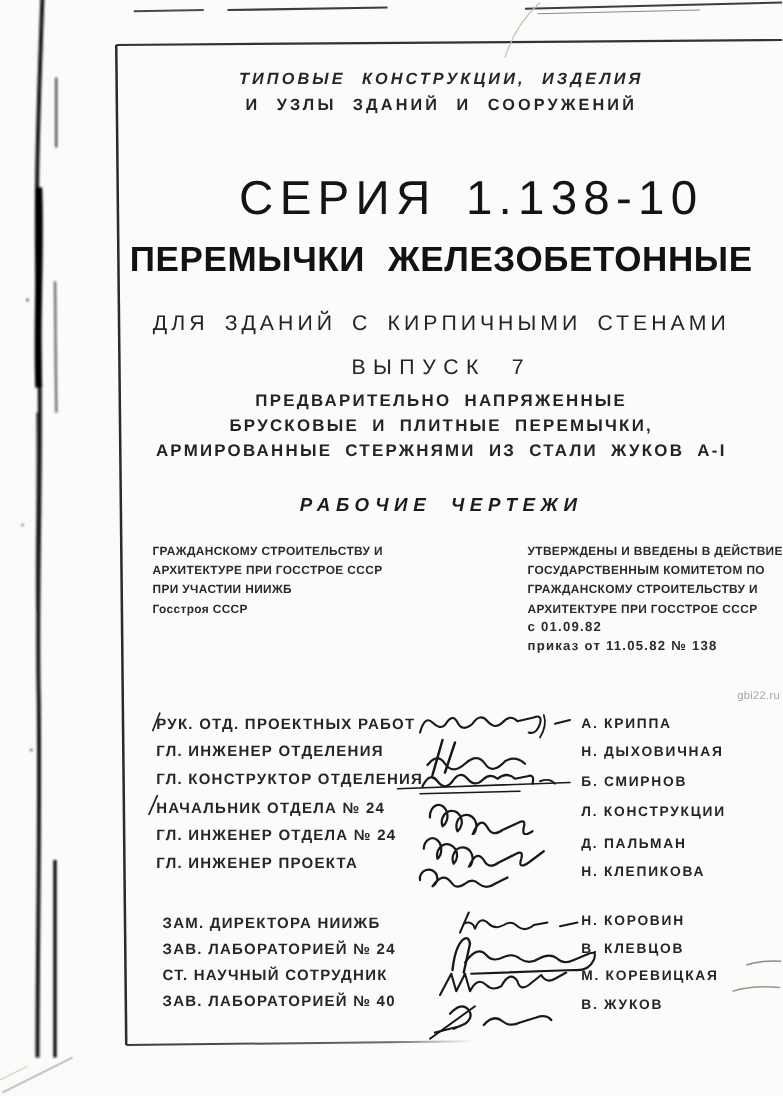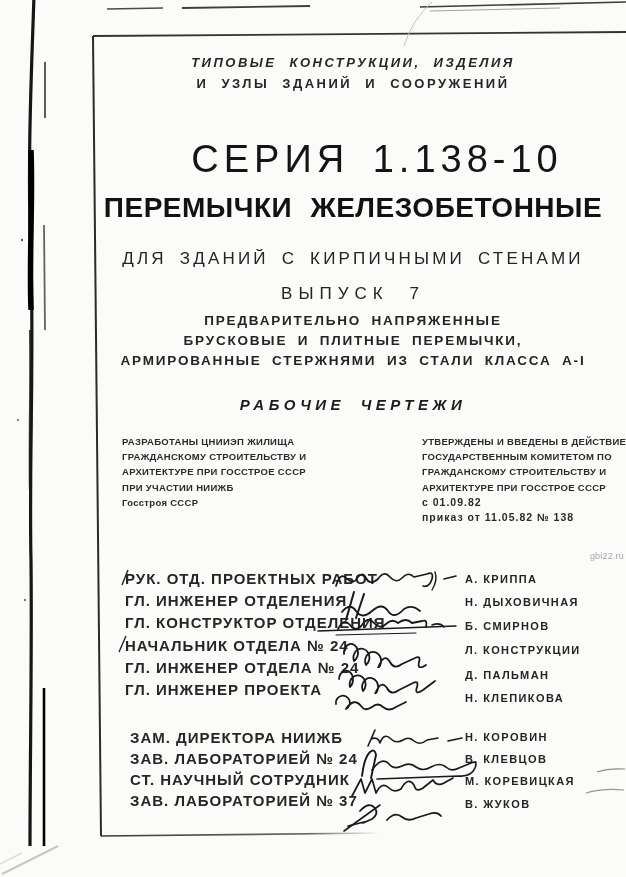--- a/index.html
+++ b/index.html
@@ -16,21 +16,21 @@
   .product { font-size:28px; font-weight:700; letter-spacing:0.5px; word-spacing:10px; color:#121212; }
   .scope { font-size:17px; font-weight:400; letter-spacing:3.2px; word-spacing:5px; color:#242424; }
   .issue { font-size:17px; font-weight:400; letter-spacing:6px; word-spacing:10px; color:#242424; }
   .spec { font-size:13.5px; font-weight:700; letter-spacing:1.8px; word-spacing:5px; color:#242424; }
   .doctype { font-size:15px; font-weight:700; letter-spacing:4.5px; word-spacing:7px; color:#1c1c1c;font-style:italic; }
   .col { position:absolute; width:230px; font-size:9.5px; font-weight:700; letter-spacing:0.3px; color:#2a2a2a; }
   .col div { height:15.2px; line-height:15.2px; white-space:nowrap; }
   .col .bigline { font-size:10.5px; letter-spacing:1px; }
   .sigblock { position:absolute; }
   .sig-row { position:absolute; left:0; white-space:nowrap; }
-  .sig-role { font-size:15px; font-weight:700; letter-spacing:1px; color:#262626; }
+  .sig-role { font-size:12px; font-weight:700; letter-spacing:1px; color:#262626; }
   .sig-name { position:absolute; font-size:11px; font-weight:700; letter-spacing:1.4px; color:#242424; white-space:nowrap; }
   .sig { position:absolute; }
   .sig path { fill:none; stroke:#19191a; stroke-linecap:round; stroke-linejoin:round; }
   .watermark { position:absolute; left:578px; top:551px; width:46px; text-align:right;
     font-size:9px; color:#a3a7ab; letter-spacing:0.2px; }
 </style>
 </head>
 <body>
 
 <div class="page">
@@ -86,25 +86,24 @@
 
   <div class="t header-line" style="top:55px;font-style:italic;">ТИПОВЫЕ КОНСТРУКЦИИ, ИЗДЕЛИЯ</div>
   <div class="t header-line" style="top:76px;">И УЗЛЫ ЗДАНИЙ И СООРУЖЕНИЙ</div>
 
   <div class="t series" style="top:138px;">СЕРИЯ 1.138-10</div>
   <div class="t product" style="top:192px;">ПЕРЕМЫЧКИ ЖЕЛЕЗОБЕТОННЫЕ</div>
   <div class="t scope" style="top:249px;">ДЛЯ ЗДАНИЙ С КИРПИЧНЫМИ СТЕНАМИ</div>
   <div class="t issue" style="top:284px;">ВЫПУСК 7</div>
   <div class="t spec" style="top:313px;">ПРЕДВАРИТЕЛЬНО НАПРЯЖЕННЫЕ</div>
   <div class="t spec" style="top:333px;">БРУСКОВЫЕ И ПЛИТНЫЕ ПЕРЕМЫЧКИ,</div>
-  <div class="t spec" style="top:353px;">АРМИРОВАННЫЕ СТЕРЖНЯМИ ИЗ СТАЛИ КЛАССА А-I</div>
+  <div class="t spec" style="top:353px;">АРМИРОВАННЫЕ СТЕРЖНЯМИ ИЗ СТАЛИ ЖУКОВ А-I</div>
   <div class="t doctype" style="top:396px;">РАБОЧИЕ ЧЕРТЕЖИ</div>
 
   <div class="col" style="left:122px; top:434px;">
-    <div>РАЗРАБОТАНЫ ЦНИИЭП ЖИЛИЩА</div>
     <div>ГРАЖДАНСКОМУ СТРОИТЕЛЬСТВУ И</div>
     <div>АРХИТЕКТУРЕ ПРИ ГОССТРОЕ СССР</div>
     <div>ПРИ УЧАСТИИ НИИЖБ</div>
     <div>Госстроя СССР</div>
   </div>
 
   <div class="col" style="left:422px; top:434px;">
     <div>УТВЕРЖДЕНЫ И ВВЕДЕНЫ В ДЕЙСТВИЕ</div>
     <div>ГОСУДАРСТВЕННЫМ КОМИТЕТОМ ПО</div>
     <div>ГРАЖДАНСКОМУ СТРОИТЕЛЬСТВУ И</div>
@@ -149,21 +148,21 @@
     </div>
     <div class="sig-row" style="top:750px;">
       <span class="sig-role">ЗАВ. ЛАБОРАТОРИЕЙ № 24</span>
       <span class="sig-name" style="left:335px; top:3px;">В. КЛЕВЦОВ</span>
     </div>
     <div class="sig-row" style="top:771px;">
       <span class="sig-role">СТ. НАУЧНЫЙ СОТРУДНИК</span>
       <span class="sig-name" style="left:335px; top:4px;">М. КОРЕВИЦКАЯ</span>
     </div>
     <div class="sig-row" style="top:792px;">
-      <span class="sig-role">ЗАВ. ЛАБОРАТОРИЕЙ № 37</span>
+      <span class="sig-role">ЗАВ. ЛАБОРАТОРИЕЙ № 40</span>
       <span class="sig-name" style="left:335px; top:6px;">В. ЖУКОВ</span>
     </div>
   </div>
 
   <svg class="sig" style="left:332px; top:566px;" width="125" height="30" viewBox="0 0 125 30">
     <path d="M4,20 Q8,6 14,12 T24,14 Q30,4 34,12 T46,13 Q52,4 58,11 T70,12 Q76,5 82,11 L95,8 Q102,5 100,13 Q97,22 91,20" stroke-width="1.7"></path>
     <path d="M103,6 Q106,14 100,24" stroke-width="1.4"></path>
     <path d="M112,13 l12,-3" stroke-width="1.6"></path>
   </svg>
   <svg class="sig" style="left:334px; top:590px;" width="95" height="32" viewBox="0 0 95 32">

